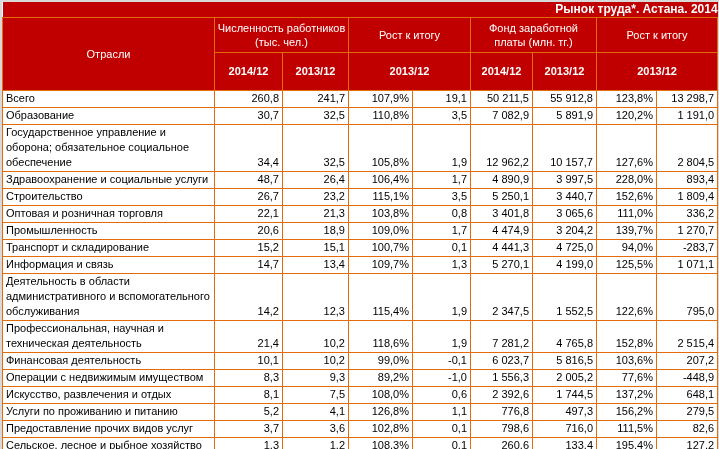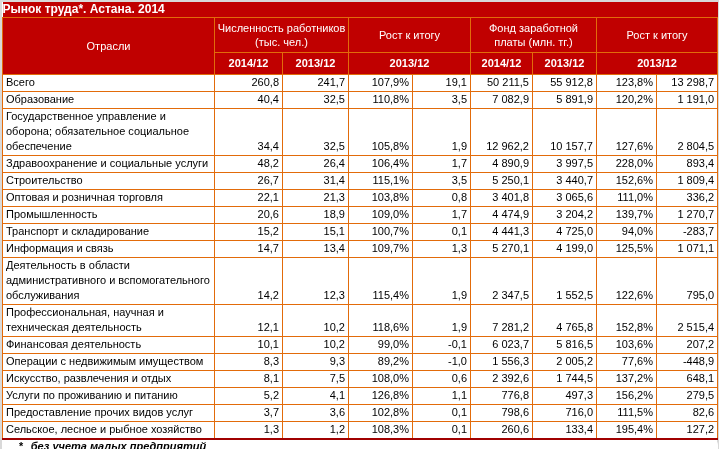--- a/index.html
+++ b/index.html
@@ -16,21 +16,21 @@
     width:715px;
     font-size:11px;
     color:#000000;
   }
   
   th.title{
     background:#c00000;
     color:#ffffff;
     font-weight:bold;
     font-size:12px;
-    text-align:left;
+    text-align:right;
     height:15px;
     line-height:15px;
     padding:0;
     border-bottom:1px solid #e26b0a;
   }
   
   th.h{
     background:#c00000;
     color:#ffffff;
     font-weight:normal;
@@ -38,21 +38,21 @@
     vertical-align:middle;
     border:1px solid #e26b0a;
     padding:1px 2px;
     line-height:14px;
   }
   tr.group-row th.h{height:32px;}
   th.h.sub{
     font-weight:bold;
     height:13px;
     line-height:13px;
-    padding:4px 2px;
+    padding:12px 2px;
   }
   
   tbody td{
     border:1px solid #e26b0a;
     padding:0 3px 1px 3px;
     line-height:15px;
     vertical-align:bottom;
     background:#ffffff;
   }
   tbody td.c-label{text-align:left;}
@@ -123,21 +123,21 @@
           <td class="c-num">241,7</td>
           <td class="c-num">107,9%</td>
           <td class="c-num">19,1</td>
           <td class="c-num">50 211,5</td>
           <td class="c-num">55 912,8</td>
           <td class="c-num">123,8%</td>
           <td class="c-num">13 298,7</td>
         </tr>
         <tr>
           <td class="c-label">Образование</td>
-          <td class="c-num">40,4</td>
+          <td class="c-num">30,7</td>
           <td class="c-num">32,5</td>
           <td class="c-num">110,8%</td>
           <td class="c-num">3,5</td>
           <td class="c-num">7 082,9</td>
           <td class="c-num">5 891,9</td>
           <td class="c-num">120,2%</td>
           <td class="c-num">1 191,0</td>
         </tr>
         <tr>
           <td class="c-label">Государственное управление и оборона; обязательное  социальное обеспечение</td>
@@ -145,33 +145,33 @@
           <td class="c-num">32,5</td>
           <td class="c-num">105,8%</td>
           <td class="c-num">1,9</td>
           <td class="c-num">12 962,2</td>
           <td class="c-num">10 157,7</td>
           <td class="c-num">127,6%</td>
           <td class="c-num">2 804,5</td>
         </tr>
         <tr>
           <td class="c-label">Здравоохранение и социальные услуги</td>
-          <td class="c-num">48,2</td>
+          <td class="c-num">48,7</td>
           <td class="c-num">26,4</td>
           <td class="c-num">106,4%</td>
           <td class="c-num">1,7</td>
           <td class="c-num">4 890,9</td>
           <td class="c-num">3 997,5</td>
           <td class="c-num">228,0%</td>
           <td class="c-num">893,4</td>
         </tr>
         <tr>
           <td class="c-label">Строительство</td>
           <td class="c-num">26,7</td>
-          <td class="c-num">31,4</td>
+          <td class="c-num">23,2</td>
           <td class="c-num">115,1%</td>
           <td class="c-num">3,5</td>
           <td class="c-num">5 250,1</td>
           <td class="c-num">3 440,7</td>
           <td class="c-num">152,6%</td>
           <td class="c-num">1 809,4</td>
         </tr>
         <tr>
           <td class="c-label">Оптовая и розничная торговля</td>
           <td class="c-num">22,1</td>
@@ -222,21 +222,21 @@
           <td class="c-num">12,3</td>
           <td class="c-num">115,4%</td>
           <td class="c-num">1,9</td>
           <td class="c-num">2 347,5</td>
           <td class="c-num">1 552,5</td>
           <td class="c-num">122,6%</td>
           <td class="c-num">795,0</td>
         </tr>
         <tr>
           <td class="c-label">Профессиональная, научная и техническая деятельность</td>
-          <td class="c-num">12,1</td>
+          <td class="c-num">21,4</td>
           <td class="c-num">10,2</td>
           <td class="c-num">118,6%</td>
           <td class="c-num">1,9</td>
           <td class="c-num">7 281,2</td>
           <td class="c-num">4 765,8</td>
           <td class="c-num">152,8%</td>
           <td class="c-num">2 515,4</td>
         </tr>
         <tr>
           <td class="c-label">Финансовая деятельность</td>

